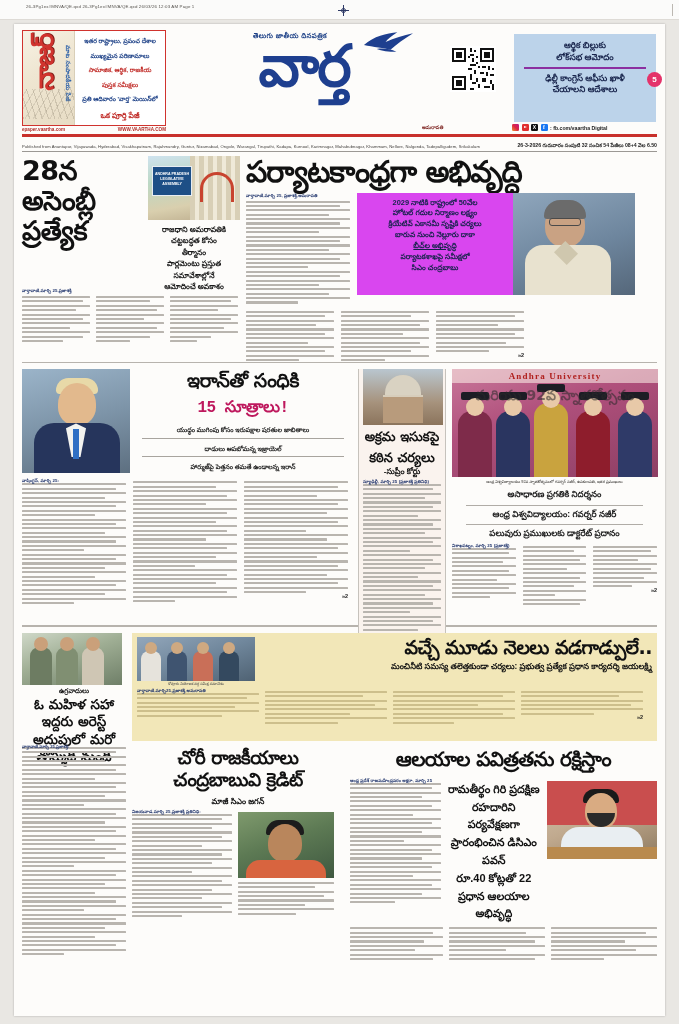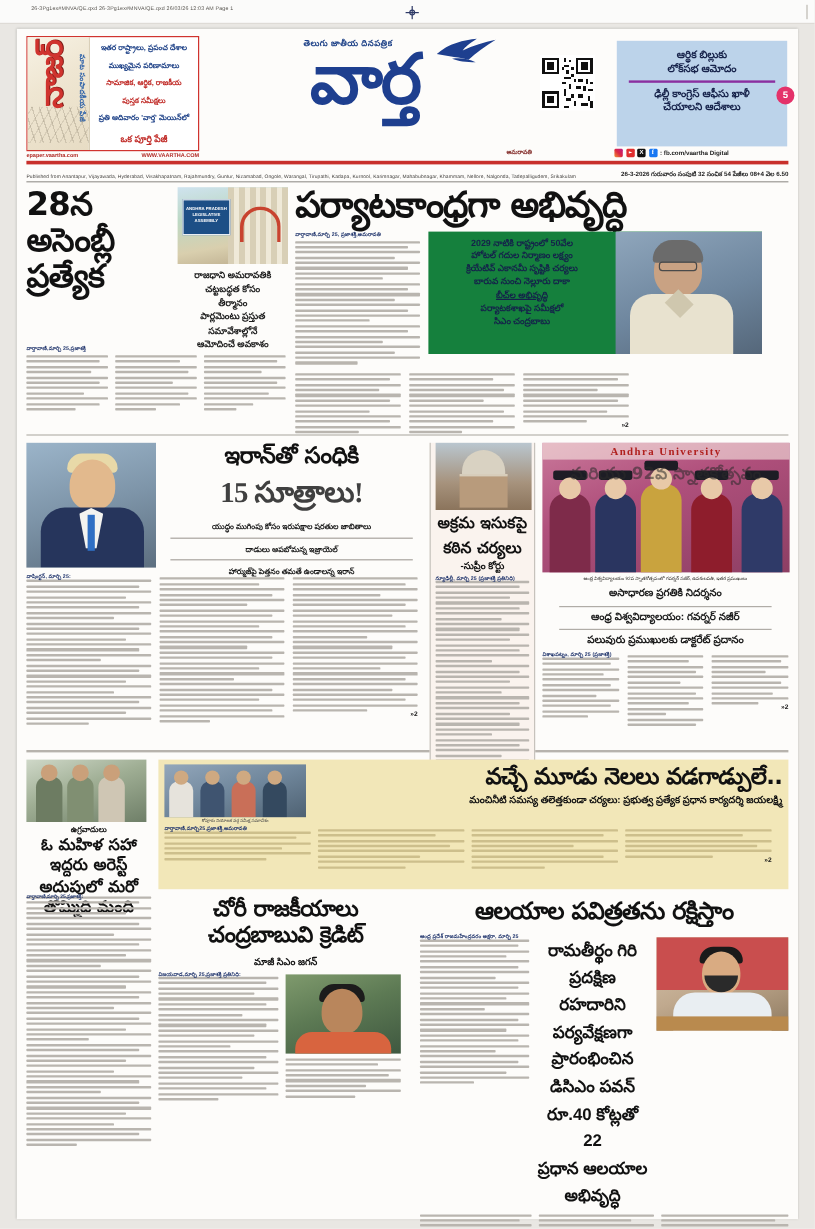--- a/index.html
+++ b/index.html
@@ -198,21 +198,21 @@
 
   .lead-right { position: absolute; left: 224px; top: 0; right: 0; }
   .lead-right-head {
     font-size: 30px; font-weight: 900; color: #111;
     font-family: "DejaVu Sans", sans-serif; line-height: 1.05; letter-spacing: -1px;
     white-space: nowrap;
   }
   .lead-right-under { display: flex; gap: 7px; margin-top: 5px; }
   .lrb-col { width: 104px; }
   .cm-box {
-    width: 278px; height: 102px; display: flex; background: #15803d; overflow: hidden;
+    width: 278px; height: 102px; display: flex; background: #d946ef; overflow: hidden;
   }
   .cm-box .txt { width: 156px; padding: 5px 3px 0; text-align: center; }
   .cm-box .txt .t {
     font-size: 7.4px; font-weight: 700; color: #14224a; line-height: 1.48;
   }
   .cm-box .txt .t.u { text-decoration: underline; }
   .cm-box .ph {
     flex: 1; position: relative;
     background: linear-gradient(160deg,#8fa6bc 0%, #6e869e 55%, #55677a 100%);
   }
@@ -264,21 +264,21 @@
   .b2-photo .shirt {
     position: absolute; left: 44px; top: 54px; width: 20px; height: 34px;
     background: #f3f3f0; clip-path: polygon(50% 0,100% 14%,72% 100%,28% 100%,0 14%);
   }
   .b2-photo .tie {
     position: absolute; left: 51px; top: 60px; width: 6px; height: 30px;
     background: #2f6fc4;
   }
   .b2-head { position: absolute; left: 114px; top: 0; width: 214px; text-align: center; }
   .b2-head .h1 { font-size: 19px; font-weight: 900; color: #111; font-family:"DejaVu Sans",sans-serif; letter-spacing:-.4px; }
-  .b2-head .h2 { font-size: 24px; font-weight: 900; color: #404040; font-family:Liberation Serif, serif; margin-top: 2px; letter-spacing:-.5px; }
+  .b2-head .h2 { font-size: 16px; font-weight: 900; color: #be185d; font-family:Liberation Mono, monospace; margin-top: 2px; letter-spacing:-.5px; }
   .b2-head .s  { font-size: 6.4px; font-weight: 700; color: #1b1b1b; margin-top: 5px; line-height: 1.6; }
   .b2-head .divl { height: .6px; background: #a8a49e; margin: 2.5px 6px; }
   .b2-body { position: absolute; left: 0; top: 112px; width: 330px; display: flex; gap: 7px; }
   .b2-body .c { width: 104px; }
 
   .sc-col {
     position: absolute; left: 336px; top: 0; width: 88px;
     border-left: .7px solid #c6c2bc; border-right: .7px solid #c6c2bc; padding: 0 4px;
     background: #faf3ee;
   }
@@ -417,21 +417,21 @@
   .b4-mid .jph .sh { position: absolute; left: 8px; top: 48px; width: 80px; height: 20px; background: #d8643f; border-radius: 14px 14px 0 0; }
 
   .b4-right { position: absolute; left: 328px; top: 0; right: 0; }
   .b4-right .h {
     font-size: 20px; font-weight: 900; color: #111; text-align: center;
     font-family: "DejaVu Sans", sans-serif; letter-spacing: -.6px;
   }
   .b4-right .grid { display: flex; gap: 6px; margin-top: 5px; }
   .b4-right .c1 { width: 96px; }
   .b4-right .mid2 { width: 100px; text-align: center; }
-  .b4-right .mid2 .l { font-size: 14px; font-weight: 700; color: #111; line-height: 1.62; }
+  .b4-right .mid2 .l { font-size: 11px; font-weight: 700; color: #111; line-height: 1.62; }
   .b4-right .pph {
     width: 110px; height: 78px;
     background: linear-gradient(160deg,#d8c7b0 0%, #c0a98e 50%, #8e7a60 100%);
     position: relative; overflow: hidden;
   }
   .b4-right .pph .bg { position: absolute; left: 0; top: 0; width: 110px; height: 44px; background: #c94e4e; }
   .b4-right .pph .f { position: absolute; left: 38px; top: 12px; width: 32px; height: 36px; background: #d9ab82; border-radius: 50% 50% 44% 44%; }
   .b4-right .pph .hr { position: absolute; left: 36px; top: 8px; width: 36px; height: 14px; background: #1a1a1a; border-radius: 18px 18px 4px 4px; }
   .b4-right .pph .bd { position: absolute; left: 40px; top: 32px; width: 28px; height: 14px; background: #2a2a2a; border-radius: 0 0 14px 14px; }
   .b4-right .pph .sh { position: absolute; left: 14px; top: 46px; width: 82px; height: 32px; background: #e9eef2; border-radius: 18px 18px 0 0; }

